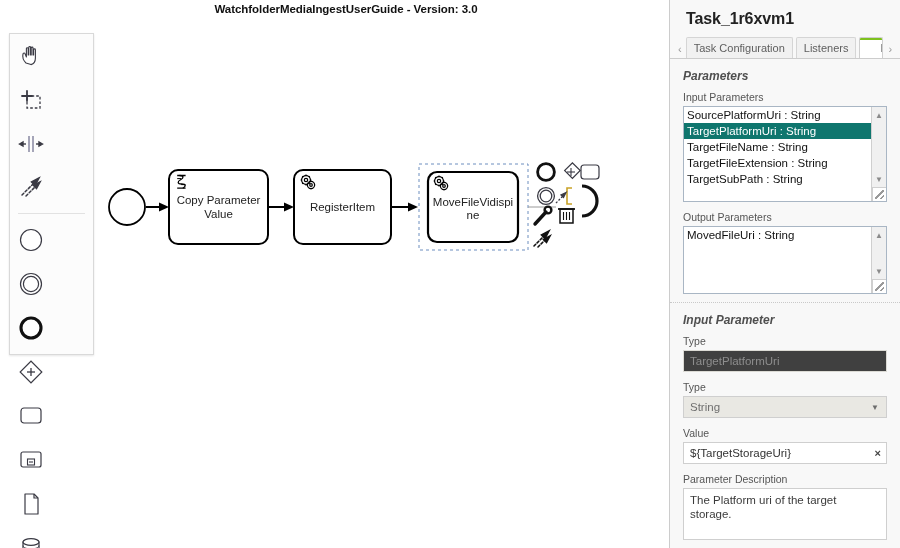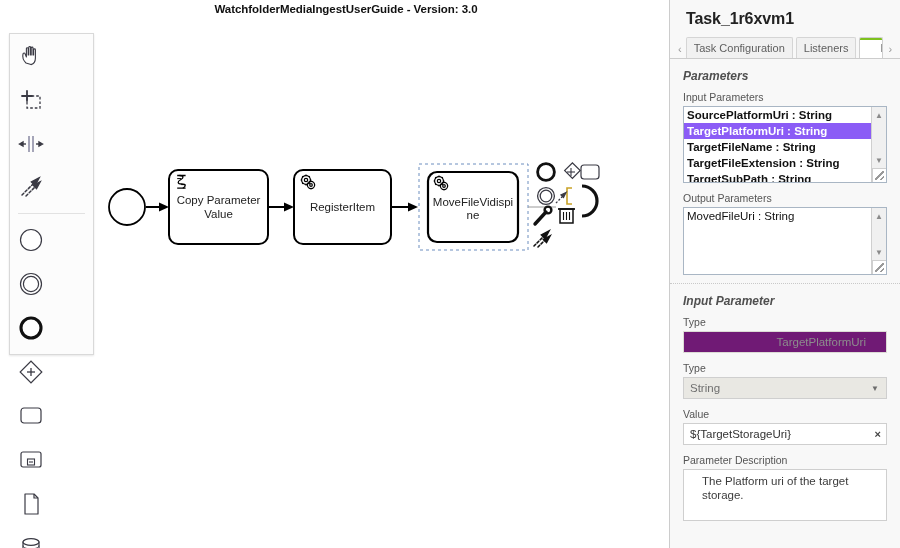--- a/index.html
+++ b/index.html
@@ -166,37 +166,37 @@
     color: #555555;
     margin: 0 0 3px 0;
   }
   .listbox {
     position: relative;
     background: #ffffff;
     border: 1px solid #a9b6c4;
     box-sizing: border-box;
     overflow: hidden;
   }
-  .listbox.input-params { height: 77px; font-weight: bold; }
+  .listbox.input-params { height: 96px; }
   .listbox.output-params { height: 68px; }
   .list-items {
     position: absolute;
     left: 0; top: 0; right: 15px; bottom: 0;
     overflow: hidden;
   }
   .list-item {
     font-size: 11.5px;
     color: #111111;
     line-height: 16px;
     padding: 0 3px;
     white-space: nowrap;
     cursor: pointer;
   }
   .list-item.selected {
-    background: #8b5cf6;
+    background: #0f766e;
     color: #ffffff;
   }
   .list-scroll {
     position: absolute;
     right: 0; top: 0;
     width: 15px; bottom: 0;
     background: #f0f0f0;
     border-left: 1px solid #cfcfcf;
     box-sizing: border-box;
   }
@@ -239,24 +239,23 @@
     box-sizing: border-box;
     border: 1px solid #cfcfcf;
     background: #ffffff;
     font-family: "Liberation Sans", sans-serif;
     font-size: 11.5px;
     color: #333333;
     padding: 0 20px 0 6px;
     outline: none;
   }
   .input-text.disabled {
-    background: #701a75;
+    background: #404040;
     border-color: #dcdbd5;
     color: #8d8d8d;
-    text-align: right;
   }
   .field-wrap { position: relative; margin-bottom: 9px; }
   .clear-btn {
     position: absolute;
     right: 6px;
     top: 3px;
     font-size: 11px;
     font-weight: bold;
     color: #444444;
     cursor: pointer;
@@ -283,21 +282,21 @@
     line-height: 22px;
   }
   .textarea-box {
     width: 100%;
     height: 52px;
     box-sizing: border-box;
     border: 1px solid #cfcfcf;
     background: #ffffff;
     font-size: 11.5px;
     color: #3b3b3b;
-    padding: 4px 18px;
+    padding: 4px 6px;
     line-height: 14px;
     overflow: hidden;
   }
 </style>
 </head>
 <body>
 
 <div id="app">
 
   <div class="canvas">

